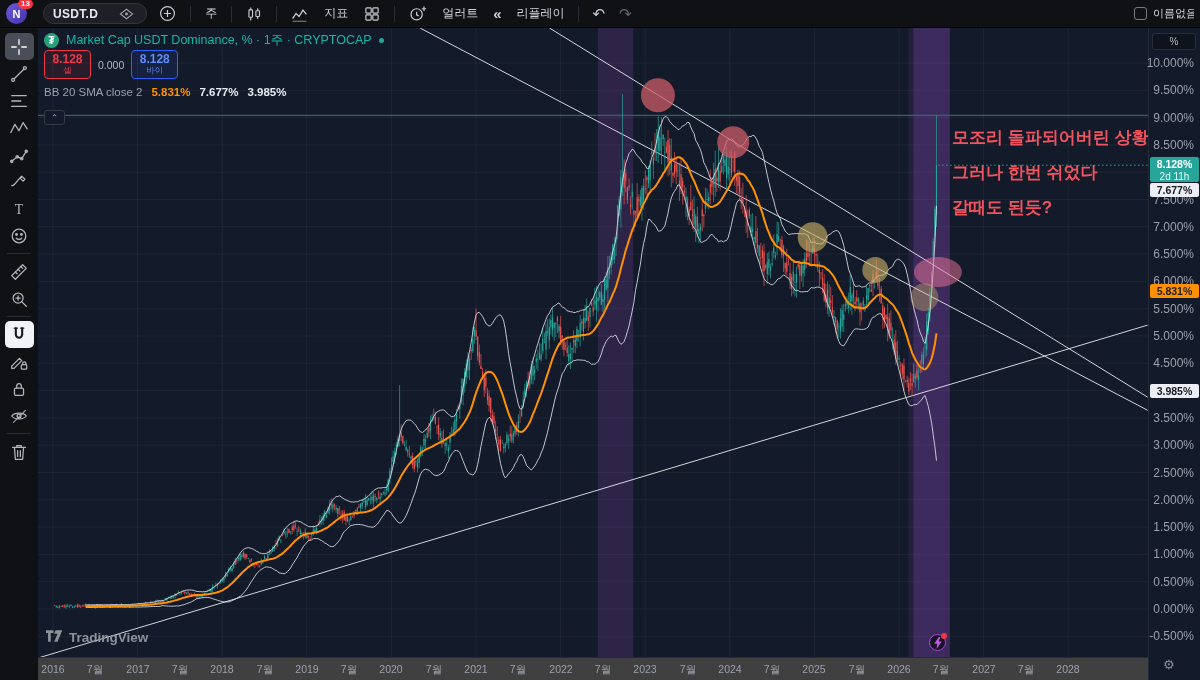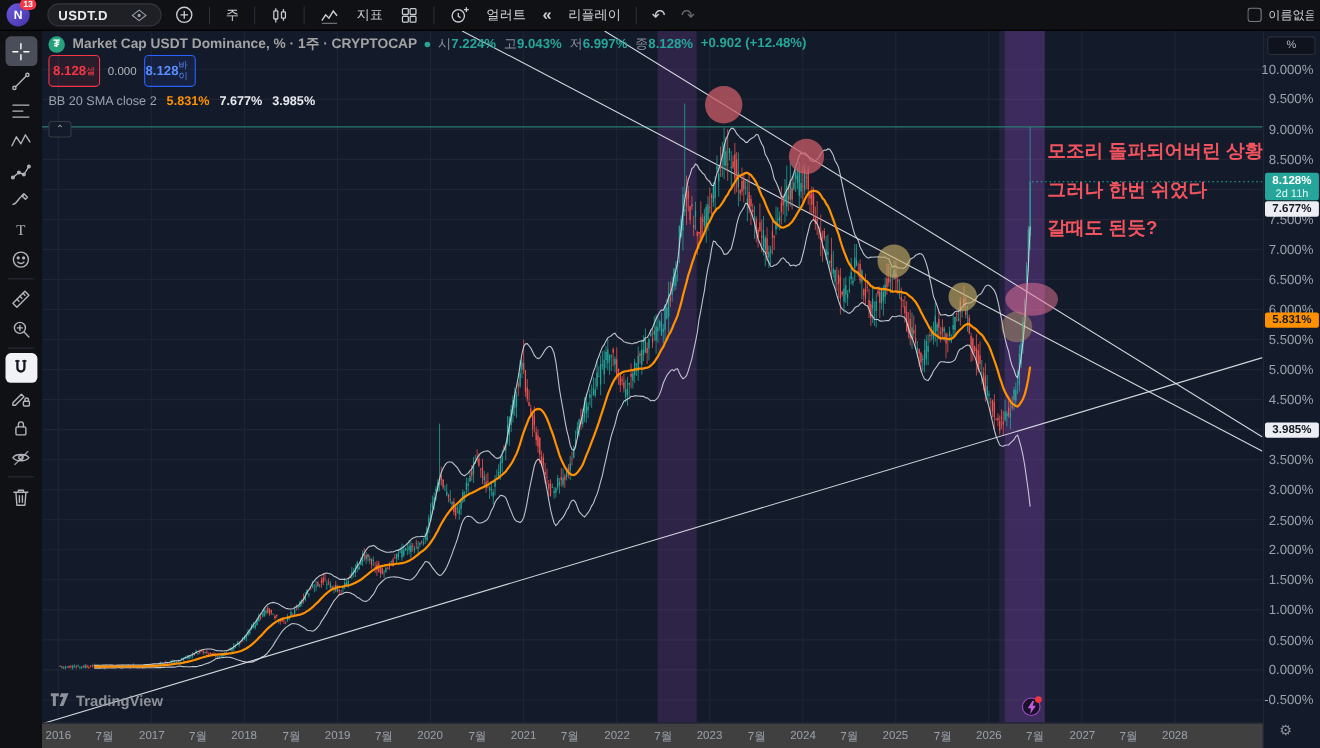--- a/index.html
+++ b/index.html
@@ -30,27 +30,27 @@
   .tool.selected{background:#4a4e59;color:#fff}
   .tool.active{background:#f0f2f5;color:#15171f}
   .hsep{width:24px;height:1px;background:#2a2e39;margin:4px 0;flex:0 0 auto}
   
   .chartwrap{position:absolute;left:38px;top:28px;width:1110px;height:629px;background:#131a29;overflow:hidden}
   #chart-svg{position:absolute;left:0;top:0}
   
   .legend{position:absolute;left:6px;top:4px;display:flex;align-items:center;gap:7px;z-index:5;font-size:12.5px}
   .usdticon{width:15px;height:15px;border-radius:50%;background:#26a17b;color:#fff;display:flex;align-items:center;
     justify-content:center;font-size:10px;font-weight:bold}
-  .ltitle{color:#a3a3a3;font-weight:700}
+  .ltitle{color:#14b8a6;font-weight:400}
   .statusdot{width:5px;height:5px;border-radius:50%;background:#26a69a}
   .ohlc{display:flex;gap:7px;font-size:12px}
   .ohlc .lab{color:#8a8f9f}
   .ohlc .val{color:#26a69a;font-weight:600}
   .tradepanel{position:absolute;left:6px;top:22px;display:flex;align-items:center;gap:5px;z-index:5}
-  .pbtn{width:47px;height:29px;border-radius:4px;display:flex;align-items:center;justify-content:center;line-height:1.1}
+  .pbtn{width:47px;height:29px;border-radius:4px;display:flex;flex-direction:column;align-items:center;justify-content:center;line-height:1.1}
   .pbtn .num{font-size:12px;font-weight:bold}
   .pbtn .lab{font-size:8.5px;opacity:.95}
   .sellbtn{border:1px solid #f23645;background:rgba(242,54,69,.10);color:#f23645}
   .buybtn{border:1px solid #2962ff;background:rgba(41,98,255,.10);color:#5b8dff}
   .spread{font-size:10.5px;color:#b2b5be;padding:0 2px}
   .indrow{position:absolute;left:6px;top:58px;display:flex;gap:9px;align-items:center;z-index:5;font-size:11.5px}
   .indname{color:#9aa0ae}
   .indval{font-weight:bold;color:#e8eaef}
   .collapsebox{position:absolute;left:6px;top:82px;width:21px;height:15px;border:1px solid #363a45;border-radius:3px;
     color:#9aa0ae;font-size:9px;display:flex;align-items:center;justify-content:center;z-index:5;background:#131a29}
@@ -268,27 +268,20 @@
       <ellipse cx="837.3" cy="241.9" rx="13" ry="13" fill="rgba(204,178,102,0.62)"></ellipse>
       <ellipse cx="886.4" cy="269.2" rx="14" ry="14" fill="rgba(204,178,102,0.38)"></ellipse>
       <ellipse cx="899.9" cy="244.1" rx="24" ry="15" fill="rgba(236,116,152,0.5)"></ellipse>
       <line x1="900.1" y1="137.2" x2="1110" y2="137.2" stroke="#26a69a" stroke-width="1" stroke-dasharray="1.5,2.5"></line>
     </svg>
 
   <div class="legend">
     <span class="usdticon">₮</span>
     <span class="ltitle">Market Cap USDT Dominance, % · 1주 · CRYPTOCAP</span>
     <span class="statusdot"></span>
-    <span class="ohlc">
-      <span><span class="lab">시</span><span class="val">7.224%</span></span>
-      <span><span class="lab">고</span><span class="val">9.043%</span></span>
-      <span><span class="lab">저</span><span class="val">6.997%</span></span>
-      <span><span class="lab">종</span><span class="val">8.128%</span></span>
-      <span class="val">+0.902 (+12.48%)</span>
-    </span>
   </div>
 
   <div class="tradepanel">
     <div class="pbtn sellbtn">
       <span class="num">8.128</span>
       <span class="lab">셀</span>
     </div>
     <span class="spread">0.000</span>
     <div class="pbtn buybtn">
       <span class="num">8.128</span>

